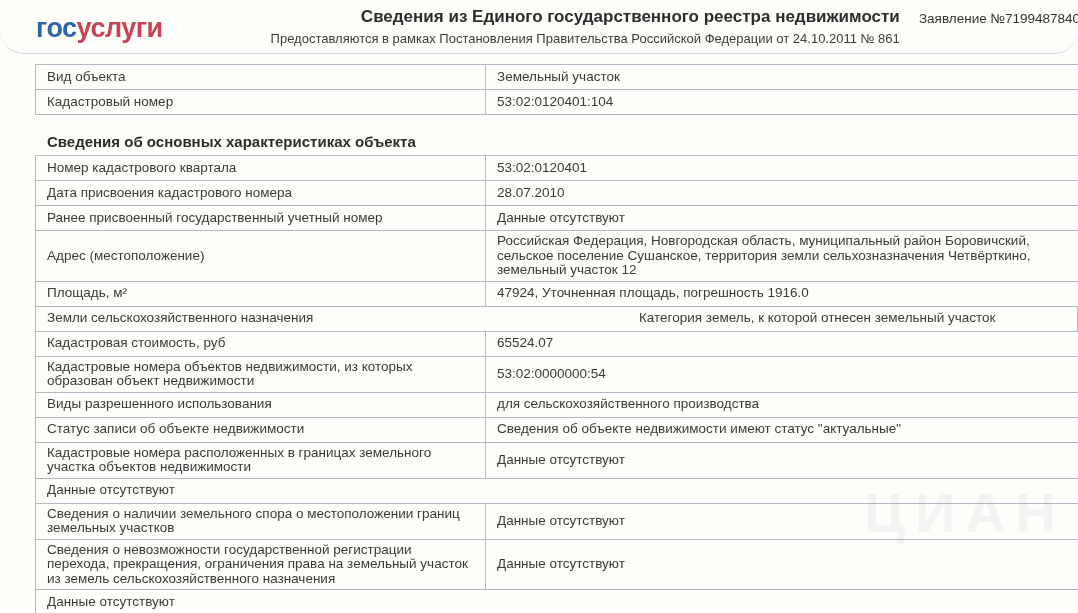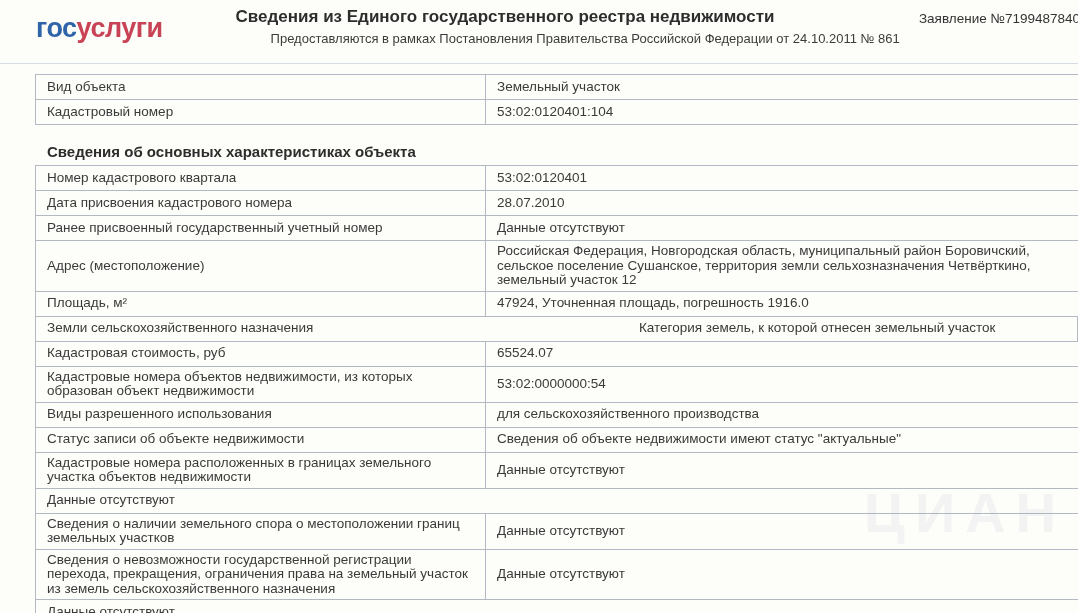--- a/index.html
+++ b/index.html
@@ -7,41 +7,43 @@
     width: 1078px; height: 613px;
     overflow: hidden;
     background: #fdfdf9;
     font-family: "Liberation Sans", "DejaVu Sans", sans-serif;
     color: #3a3a3a;
     position: relative;
   }
   
   .header {
     position: relative;
-    height: 64px;
+    height: 54px;
     border-bottom: 1px solid #d6dce5;
     display: flex;
     align-items: flex-start;
     background: #fdfdf9;
+    border-radius: 24px;
   }
   .logo {
     margin: 13px 0 0 36px;
     font-size: 27px;
     font-weight: 700;
     letter-spacing: -0.5px;
     white-space: nowrap;
   }
   .logo-blue { color: #2f64a9; }
   .logo-red  { color: #c84356; }
   .title-block { margin: 7px 0 0 73px; }
   .doc-title {
     font-size: 17px;
     font-weight: 700;
     color: #2d2d2d;
     line-height: 20px;
+    text-align: right;
   }
   .doc-subtitle {
     margin-top: 4px;
     font-size: 13px;
     color: #3c3c3c;
     line-height: 15px;
     padding-left: 35px;
   }
   .application {
     position: absolute;

